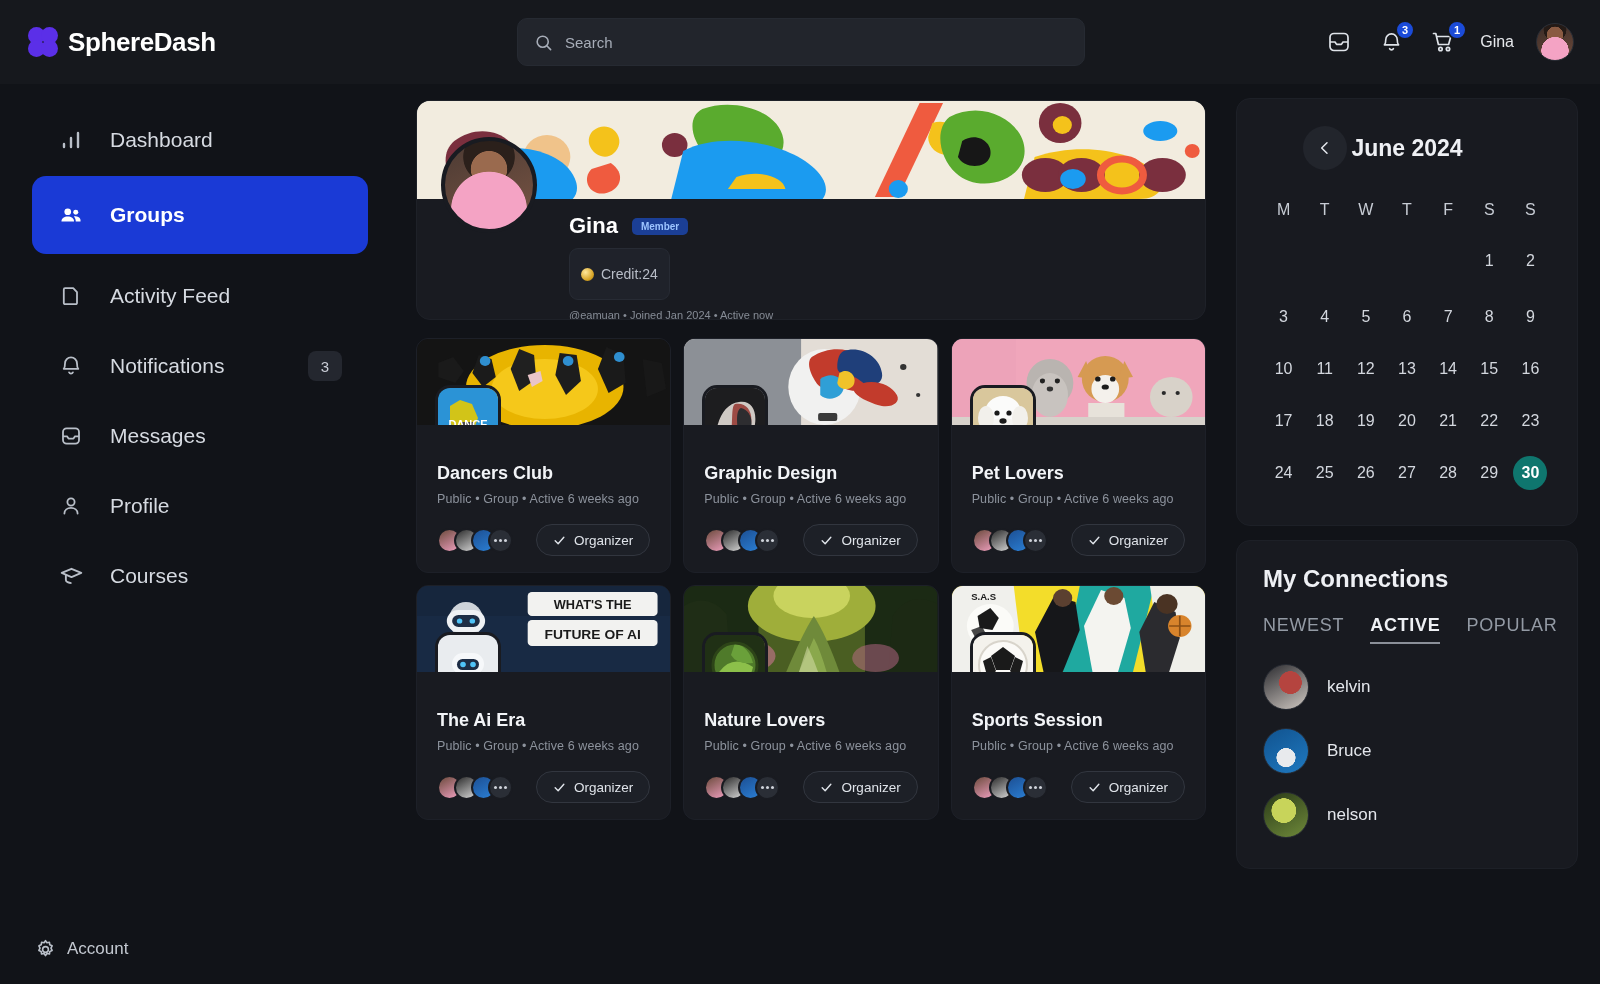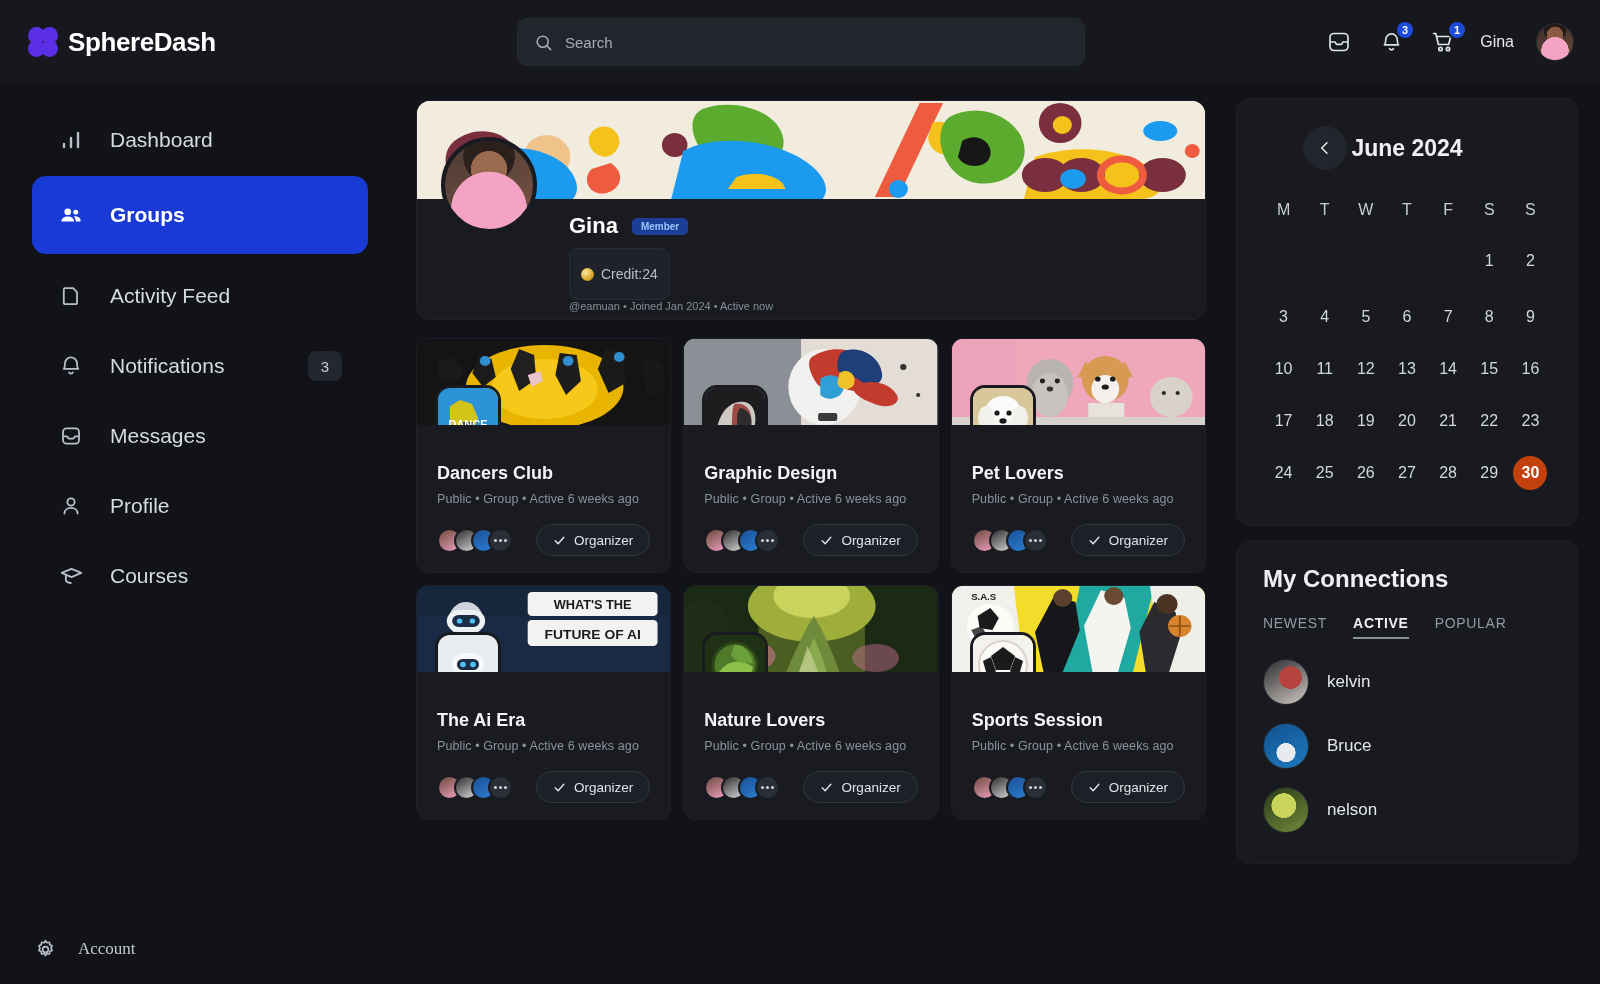--- a/index.html
+++ b/index.html
@@ -85,22 +85,22 @@
     background: #24272f; color: #c9cdd6; font-size: 15px;
     display: flex; align-items: center; justify-content: center;
   }
   .section-label {
     font-size: 17px; letter-spacing: 1.4px; color: #8a9099;
     padding: 0 26px; margin: 30px 0 16px;
   }
   .nav-spacer { height: 14px; }
   .account {
     position: absolute; left: 32px; bottom: 22px;
-    display: flex; align-items: center; gap: 20px;
-    color: #c3c8d0; font-size: 17px; cursor: pointer; font-family: Liberation Serif, serif;
+    display: flex; align-items: center; gap: 9px;
+    color: #c3c8d0; font-size: 17px; cursor: pointer;
   }
 
   
   .center { flex: 1; min-width: 0; padding: 16px 22px 0 18px; overflow: hidden; }
   .profile-card {
     background: #191b21; border-radius: 14px; overflow: hidden;
     border: 1px solid #1e2128;
   }
   .cover {
     height: 98px; position: relative;
@@ -124,21 +124,21 @@
     background: #1b3f96; color: #9cc4ff; font-size: 10px; font-weight: 600;
     padding: 3px 9px; border-radius: 5px;
   }
   .credit-chip {
     display: inline-flex; align-items: center; gap: 7px;
     background: #1f222a; border: 1px solid #272b34;
     border-radius: 9px; padding: 17px 11px; margin-top: 9px;
     font-size: 14px; color: #b8bdc7;
   }
   .coin { width: 13px; height: 13px; border-radius: 50%; background: radial-gradient(circle at 35% 33%, #ffe79a, #d6a324 65%, #8a6510); }
-  .prof-meta { font-size: 11px; color: #868c96; margin-top: 0; }
+  .prof-meta { font-size: 11px; color: #868c96; margin-top: 9px; }
   .prof-stats { font-size: 11px; color: #868c96; margin-top: 24px; display: flex; gap: 26px; }
   .prof-stats b { color: #c8ccd4; font-weight: 600; }
 
   
   .grid {
     margin-top: 18px;
     display: grid; grid-template-columns: repeat(3, 1fr); gap: 12px 12px;
   }
   .gcard {
     background: #191b21; border-radius: 12px; overflow: hidden;
@@ -181,26 +181,26 @@
   .cal-prev {
     position: absolute; left: 40px; width: 44px; height: 44px; border-radius: 50%;
     background: #22252c; display: flex; align-items: center; justify-content: center; cursor: pointer;
   }
   .cal-title { font-size: 23px; font-weight: 600; color: #eef0f4; }
   .cal-grid { display: grid; grid-template-columns: repeat(7, 1fr); margin-top: 16px; }
   .cal-dow { text-align: center; font-size: 16px; color: #c7ccd4; padding: 10px 0 16px; }
   .cal-cell { text-align: center; font-size: 16px; color: #d3d7de; padding: 9px 0; }
   .cal-cell.empty { color: transparent; }
   .cal-cell span { display: inline-flex; width: 34px; height: 34px; border-radius: 50%; align-items: center; justify-content: center; }
-  .cal-cell.sel span { background: #c2410c; color: #fff; font-weight: 600; }
+  .cal-cell.sel span { background: #0f766e; color: #fff; font-weight: 600; }
 
   .conn { margin-top: 14px; padding: 24px 26px 30px; }
   .conn-title { font-size: 24px; font-weight: 600; color: #eef0f4; }
   .conn-tabs { display: flex; gap: 26px; margin-top: 22px; }
-  .conn-tab { font-size: 14px; letter-spacing: .7px; color: #939aa4; cursor: pointer; padding-bottom: 6px; }
+  .conn-tab { font-size: 18px; letter-spacing: .7px; color: #939aa4; cursor: pointer; padding-bottom: 6px; }
   .conn-tab.active { color: #eef0f4; font-weight: 700; border-bottom: 2px solid #8b9099; }
   .conn-list { margin-top: 20px; display: flex; flex-direction: column; gap: 18px; }
   .conn-item { display: flex; align-items: center; gap: 18px; cursor: pointer; }
   .conn-av { width: 46px; height: 46px; border-radius: 50%; border: 1px solid #262a32; }
   .conn-name { font-size: 17px; color: #e3e6eb; }
 
   svg { display: block; }
 </style>
 </head>
 <body>

